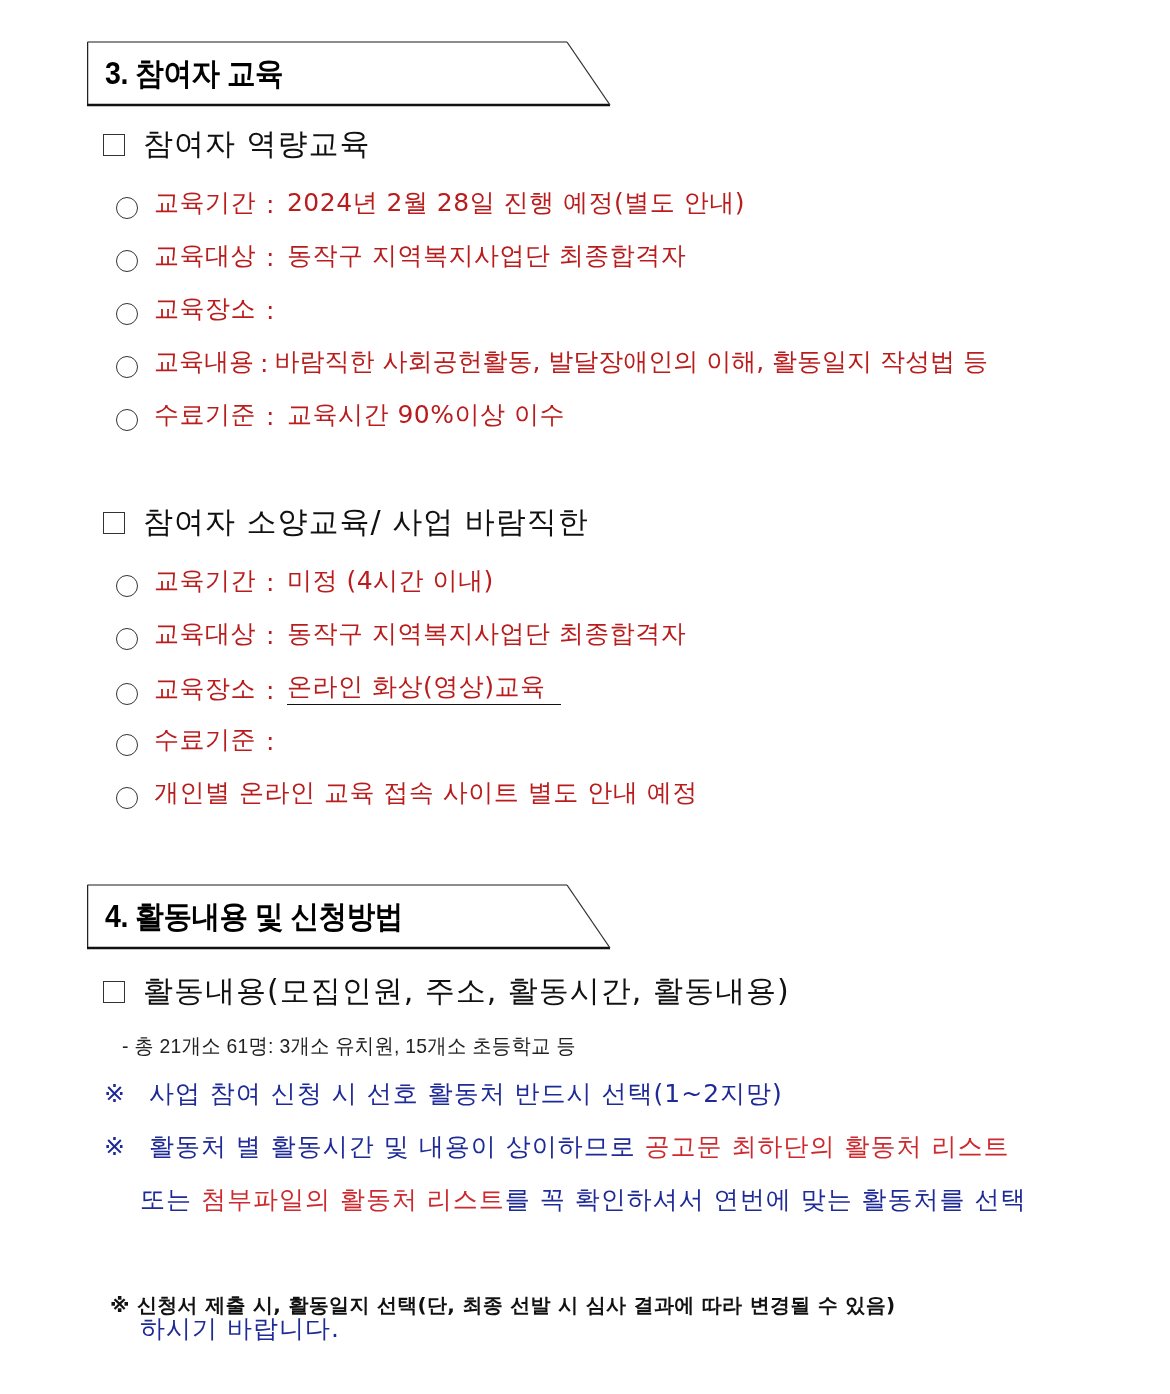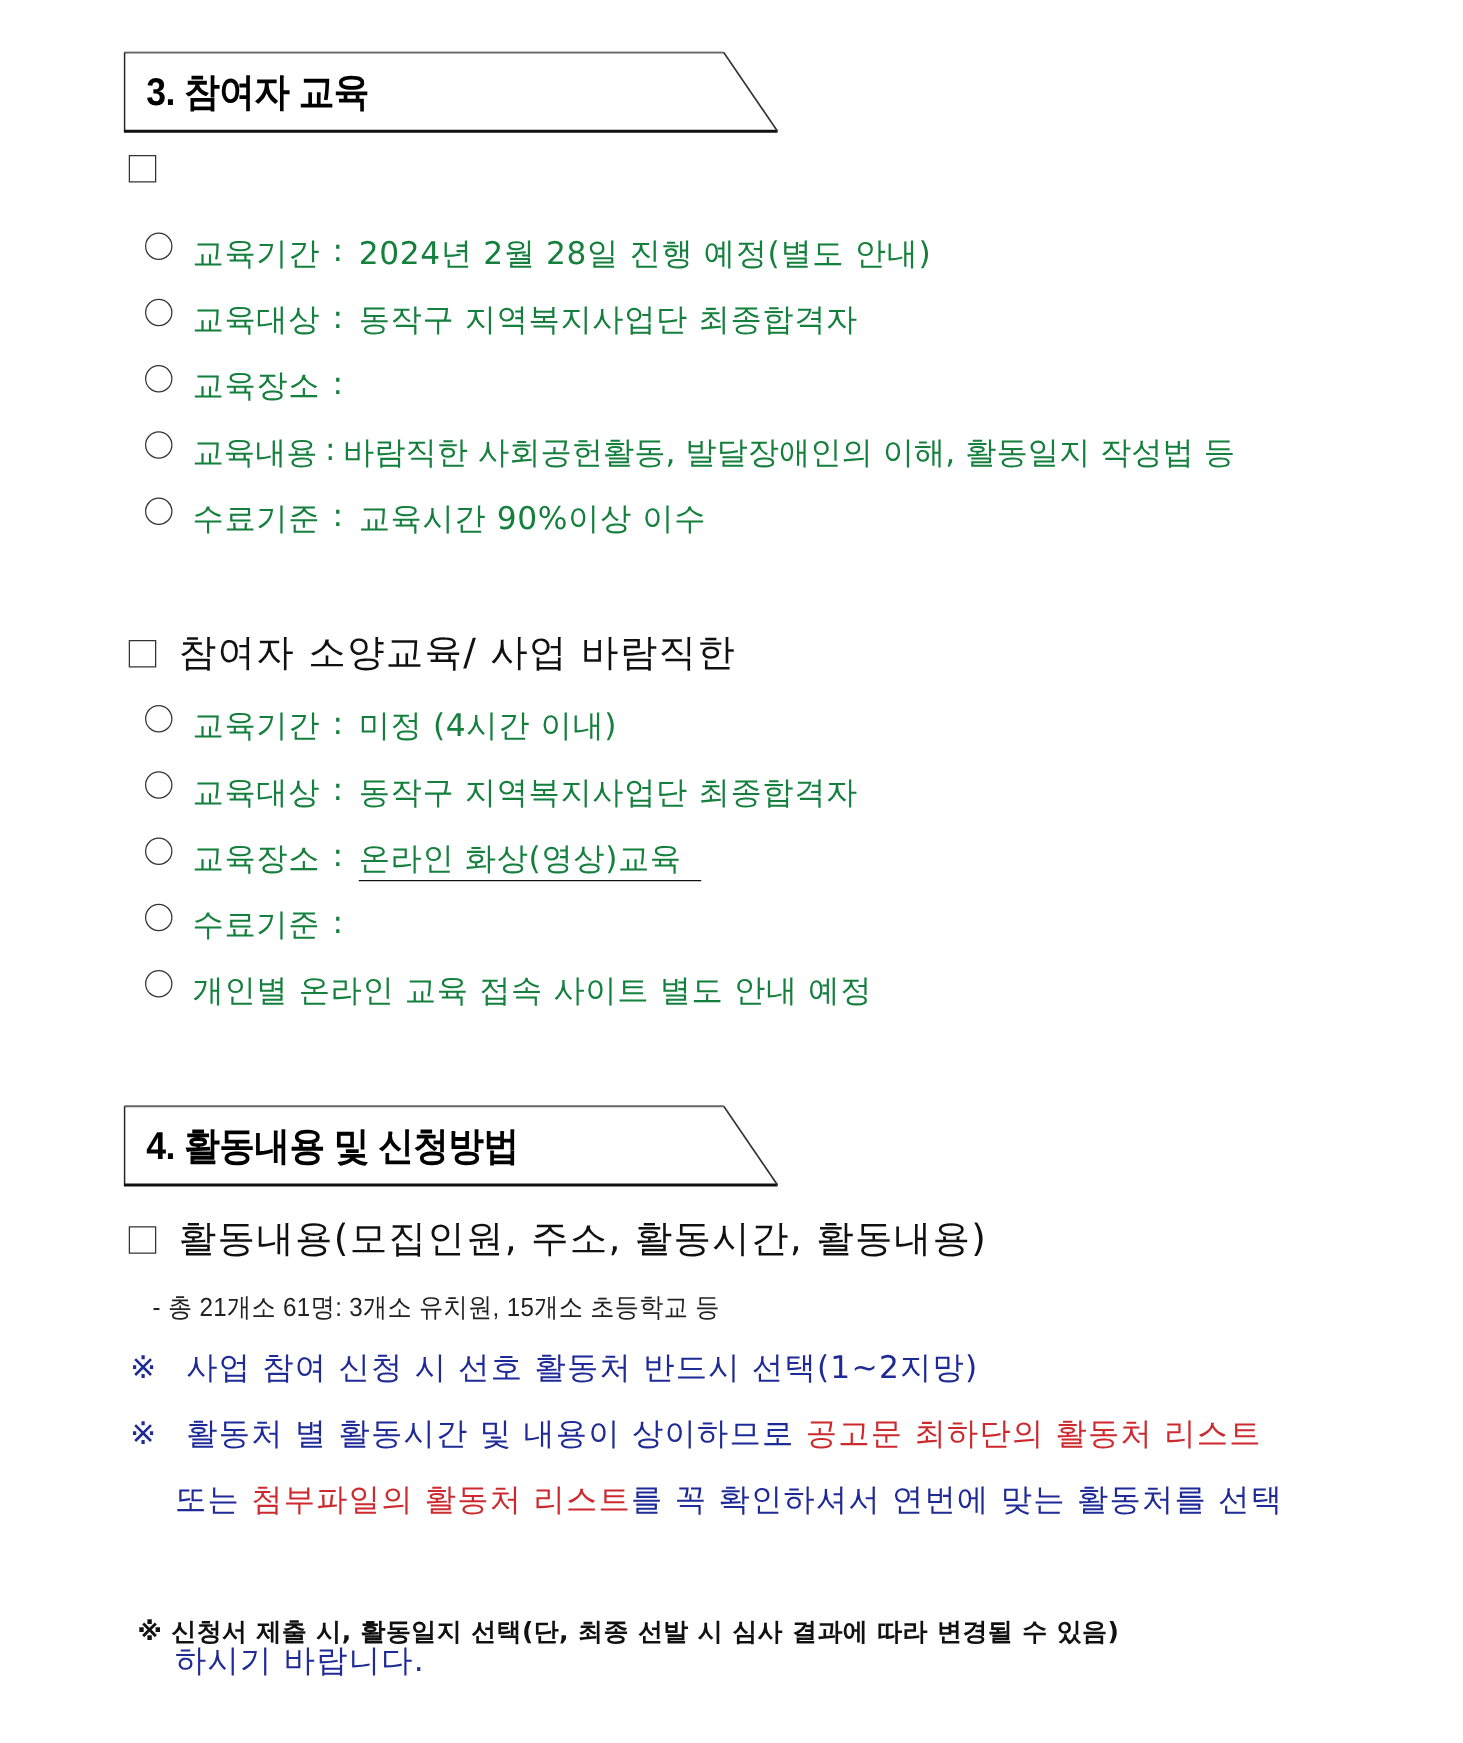--- a/index.html
+++ b/index.html
@@ -13,21 +13,21 @@
       position: relative;
       overflow: hidden;
       font-family: "DejaVu Sans", "Liberation Sans", sans-serif;
       color: #111111;
     }
     .abs { position: absolute; white-space: nowrap; }
 
     
     .sec-head {
       position: absolute;
-      left: 99px;
+      left: 87px;
       width: 525px;
       height: 52px;
     }
     .sec-head svg {
       position: absolute;
       left: 0; top: 0;
     }
     .sec-head .sec-title {
       position: absolute;
       left: 18px;
@@ -58,23 +58,23 @@
       border: 1.5px solid #333;
       margin-right: 18px;
       box-sizing: border-box;
     }
 
     
     .item {
       position: absolute;
       left: 116px;
       font-size: 25px;
-      color: #15803d;
+      color: #b91c1c;
       display: flex;
-      align-items: flex-start;
+      align-items: flex-end;
       letter-spacing: 0.5px;
     }
     .circ {
       display: inline-block;
       width: 22px;
       height: 22px;
       border: 1.5px solid #333;
       border-radius: 50%;
       margin-right: 16px;
       box-sizing: border-box;
@@ -125,20 +125,21 @@
     <line x1="0.5" y1="1" x2="480" y2="1" stroke="#666" stroke-width="1.5"></line>
     <line x1="0.5" y1="1" x2="0.5" y2="64" stroke="#222" stroke-width="1.5"></line>
     <line x1="0" y1="64" x2="523" y2="64" stroke="#111" stroke-width="2.5"></line>
     <line x1="480" y1="1" x2="523" y2="64" stroke="#333" stroke-width="1.3"></line>
   </svg>
   <span class="sec-title">3. 참여자 교육</span>
 </div>
 
 <div class="subhead" style="top:124px;">
   <span class="sq"></span>
+  <span>참여자 역량교육</span>
 </div>
 
 <div class="item" style="top:186px;">
   <span class="circ"></span>
   <span class="lbl">교육기간</span>
   <span class="colon">:</span>
   <span>2024년 2월 28일 진행 예정(별도 안내)</span>
 </div>
 <div class="item" style="top:239px;">
   <span class="circ"></span>

